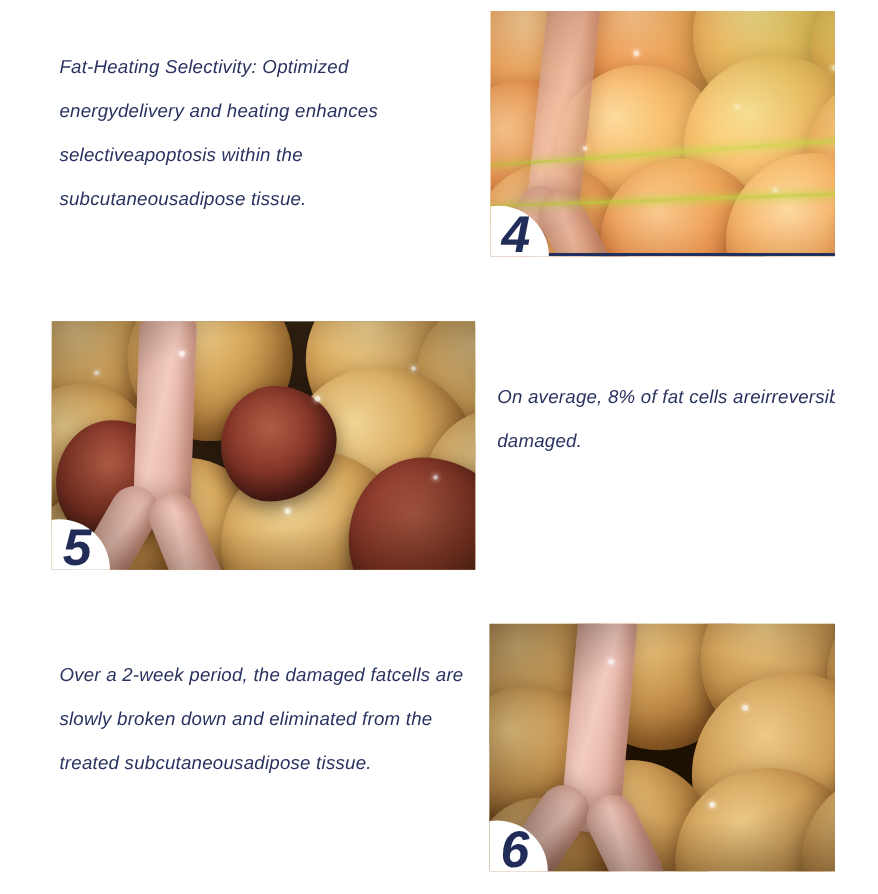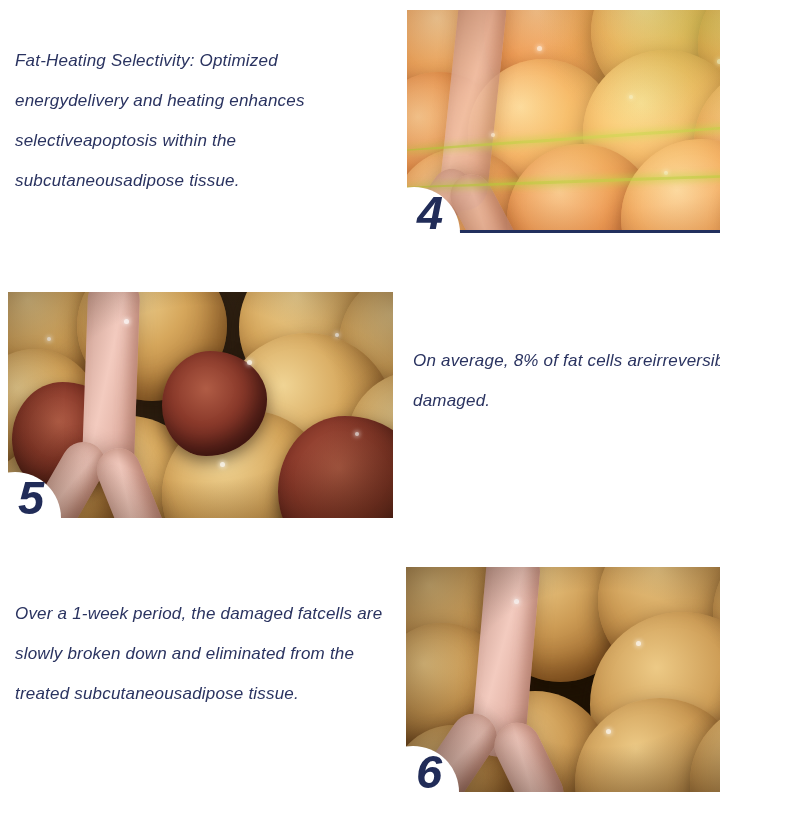--- a/index.html
+++ b/index.html
@@ -1,17 +1,17 @@
 <!DOCTYPE html>
 <html><head>
 <meta charset="utf-8">
 <style>
   html,body{margin:0;padding:0;background:#ffffff;}
   .page{position:relative;width:720px;height:813px;background:#ffffff;overflow:hidden;
-        font-family:"Liberation Sans",sans-serif;}
+        font-family:"Liberation Sans",sans-serif;margin-left:39px;}
   .caption{position:absolute;margin:0;font-style:italic;font-size:17px;line-height:40px;
            letter-spacing:.2px;color:#2a3360;}
   .cap-0{left:15px;top:41px;width:358px;}
   .cap-1{left:413px;top:341px;width:378px;}
   .cap-2{left:15px;top:594px;width:372px;}
   .panel{position:absolute;overflow:hidden;margin:0;}
   .panel-0{left:407px;top:10px;width:383px;height:223px;}
   .panel-1{left:8px;top:292px;width:385px;height:226px;}
   .panel-2{left:406px;top:567px;width:384px;height:225px;}
   .illus{position:absolute;inset:0;}
@@ -99,21 +99,21 @@
         <div class="speck" style="left: 90%; top: 62%; width: 4px; height: 4px;"></div>
         <div class="speck" style="left: 10%; top: 20%; width: 4px; height: 4px;"></div>
         <div class="overlay" style="background: radial-gradient(at 50% 45%, rgba(0, 0, 0, 0) 50%, rgba(35, 18, 4, 0.45) 100%);"></div>
       </div>
     <div class="badge">
       <span>5</span>
     </div>
   </figure>
   <p class="caption cap-1">On average, 8% of fat cells areirreversibly damaged.</p>
 
-  <p class="caption cap-2">Over a 1-week period, the damaged fatcells are slowly broken down and eliminated from the treated subcutaneousadipose tissue.</p>
+  <p class="caption cap-2">Over a 2-week period, the damaged fatcells are slowly broken down and eliminated from the treated subcutaneousadipose tissue.</p>
   <figure class="panel panel-2" aria-label="3D render of healthy golden fat cells on a dark background with a pink branching blood vessel">
     <div class="illus" id="ill-2" style="background: rgb(32, 20, 5);">
         <div class="cell" style="left: -8%; top: -12%; width: 150px; height: 150px; background: radial-gradient(circle at 36% 30%, rgb(237, 202, 134) 0%, rgb(205, 156, 85) 38%, rgb(162, 108, 46) 72%, rgb(97, 62, 22) 100%);"></div>
         <div class="cell" style="left: 20%; top: -18%; width: 155px; height: 155px; background: radial-gradient(circle at 36% 30%, rgb(237, 202, 134) 0%, rgb(205, 156, 85) 38%, rgb(162, 108, 46) 72%, rgb(97, 62, 22) 100%);"></div>
         <div class="cell" style="left: 50%; top: -22%; width: 165px; height: 165px; background: radial-gradient(circle at 36% 30%, rgb(237, 202, 134) 0%, rgb(205, 156, 85) 38%, rgb(162, 108, 46) 72%, rgb(97, 62, 22) 100%);"></div>
         <div class="cell" style="left: 80%; top: -15%; width: 160px; height: 160px; background: radial-gradient(circle at 36% 30%, rgb(237, 202, 134) 0%, rgb(205, 156, 85) 38%, rgb(162, 108, 46) 72%, rgb(97, 62, 22) 100%);"></div>
         <div class="cell" style="left: 48%; top: 20%; width: 185px; height: 185px; background: radial-gradient(circle at 36% 30%, rgb(237, 202, 134) 0%, rgb(205, 156, 85) 38%, rgb(162, 108, 46) 72%, rgb(97, 62, 22) 100%);"></div>
         <div class="cell" style="left: 84%; top: 30%; width: 150px; height: 150px; background: radial-gradient(circle at 36% 30%, rgb(237, 202, 134) 0%, rgb(205, 156, 85) 38%, rgb(162, 108, 46) 72%, rgb(97, 62, 22) 100%);"></div>
         <div class="cell" style="left: -8%; top: 25%; width: 135px; height: 135px; background: radial-gradient(circle at 36% 30%, rgb(237, 202, 134) 0%, rgb(205, 156, 85) 38%, rgb(162, 108, 46) 72%, rgb(97, 62, 22) 100%);"></div>
         <div class="cell" style="left: 14%; top: 55%; width: 150px; height: 150px; background: radial-gradient(circle at 36% 30%, rgb(237, 202, 134) 0%, rgb(205, 156, 85) 38%, rgb(162, 108, 46) 72%, rgb(97, 62, 22) 100%);"></div>

